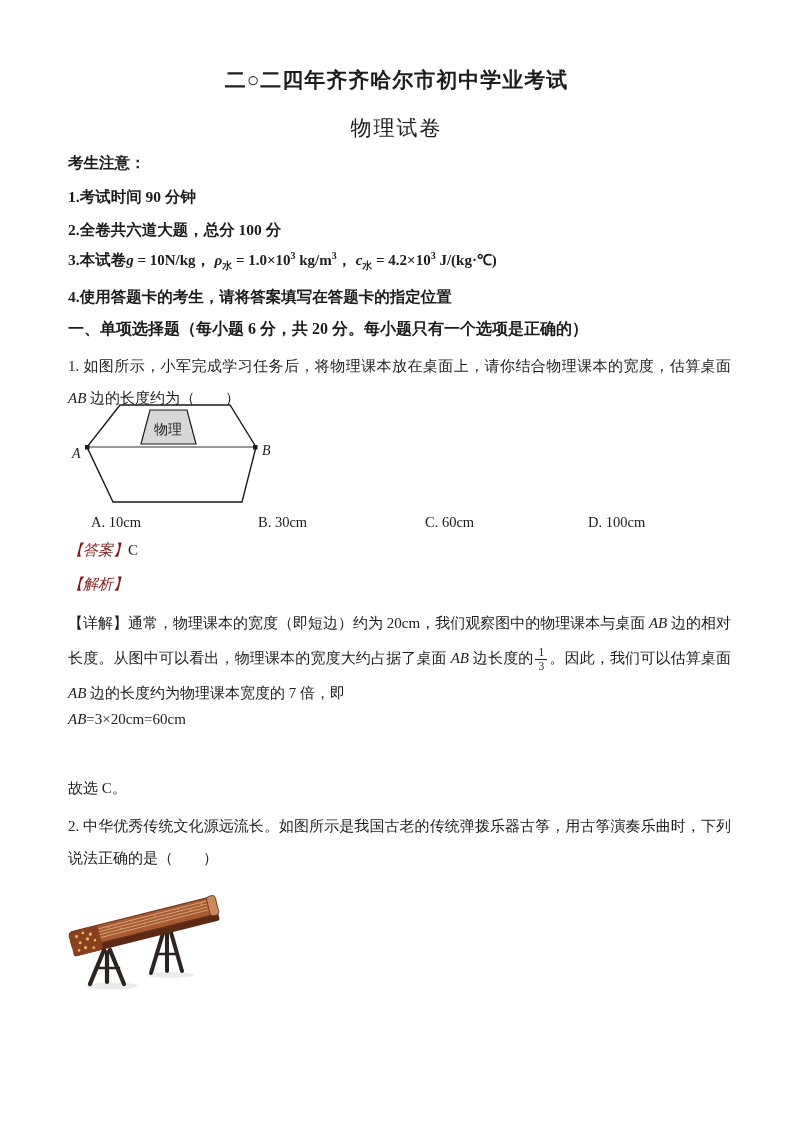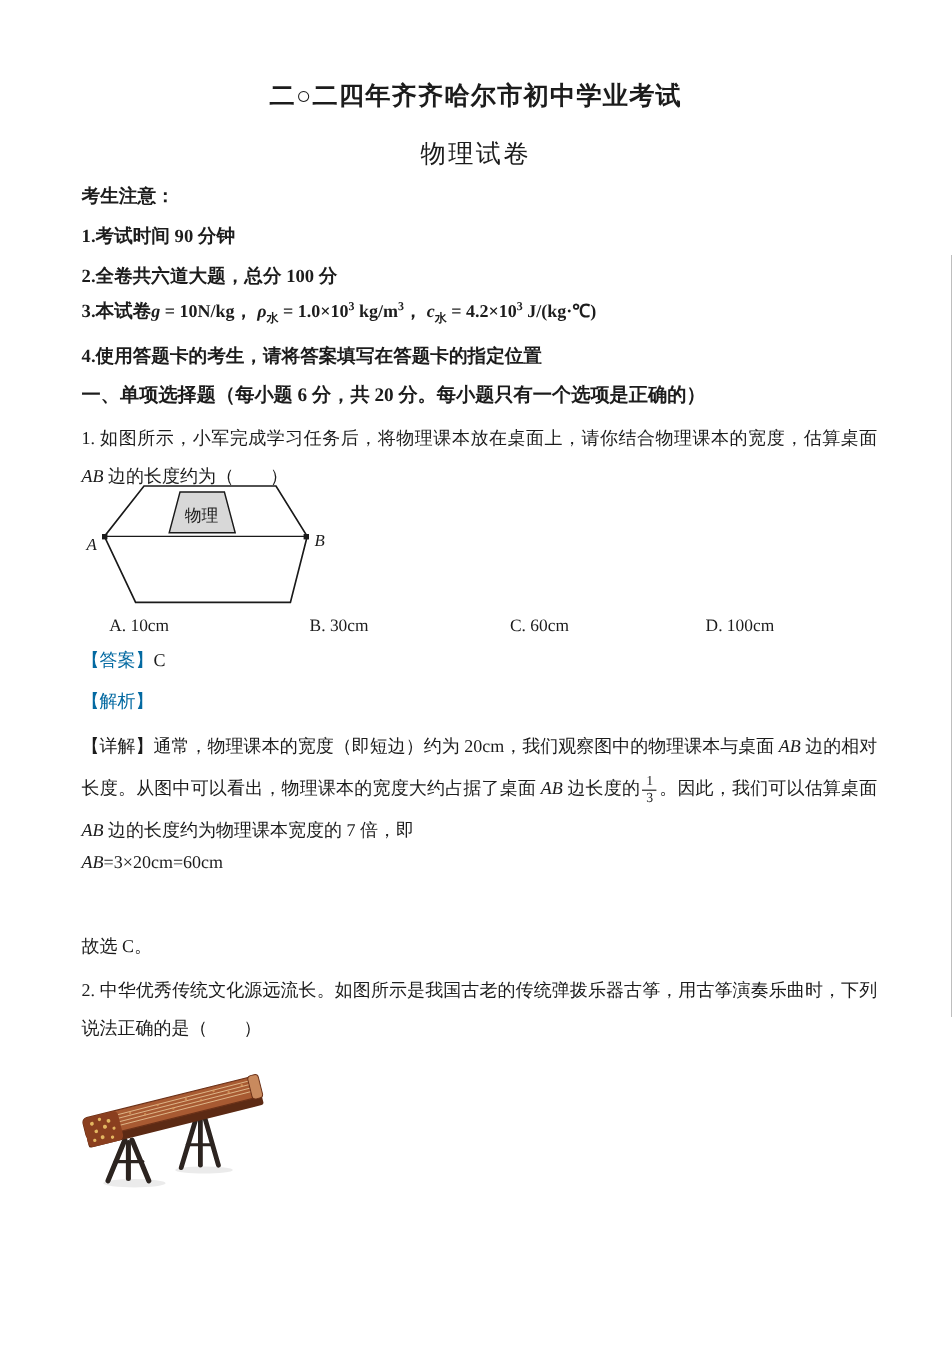--- a/index.html
+++ b/index.html
@@ -16,21 +16,21 @@
   .ctr{left:0;right:0;text-align:center;}
   .doc-title{font-size:21px;font-weight:700;letter-spacing:1px;}
   .doc-subtitle{font-size:21px;font-weight:400;letter-spacing:2px;}
   .bold-line{left:68px;font-size:15.5px;font-weight:700;}
   .body-line{left:68px;width:663px;font-size:15px;}
   .para{left:68px;width:663px;font-size:15px;text-align:justify;}
   .formula{font-family:"Liberation Serif",serif;font-weight:700;font-size:15px;}
   .var{font-style:italic;}
   sub{font-size:10px;}
   sup{font-size:10px;}
-  .blue{color:#0369a1;}
+  .blue{color:#7f1d1d;font-style:italic;}
   .options{left:68px;width:680px;font-size:14.5px;margin-left:23px;}
   .opt{position:absolute;top:0;white-space:nowrap;}
   .opt.a{left:0;}
   .opt.b{left:167px;}
   .opt.c{left:334px;text-align:center;}
   .opt.d{left:497px;}
   .frac{display:inline-block;vertical-align:middle;text-align:center;font-size:11.5px;line-height:1.15;margin:0 2px;}
   .frac .num{display:block;border-bottom:1px solid #222;padding:0 3px;}
   .frac .den{display:block;}
   .eq-line{left:68px;width:663px;text-align:left;font-size:15px;}

